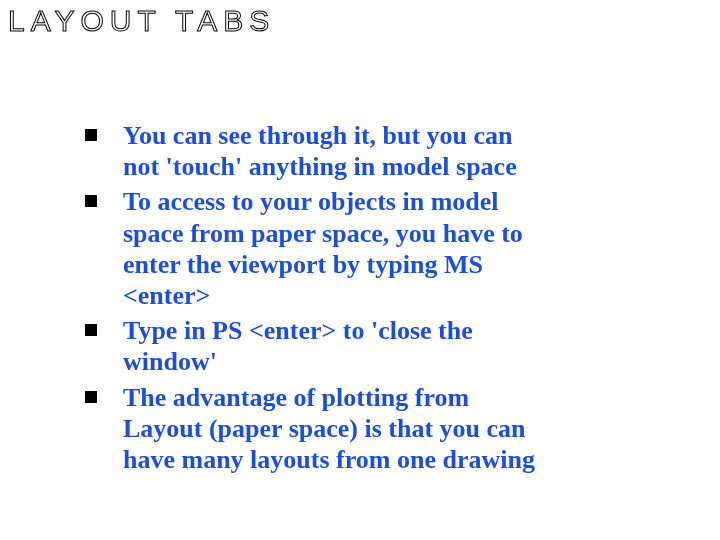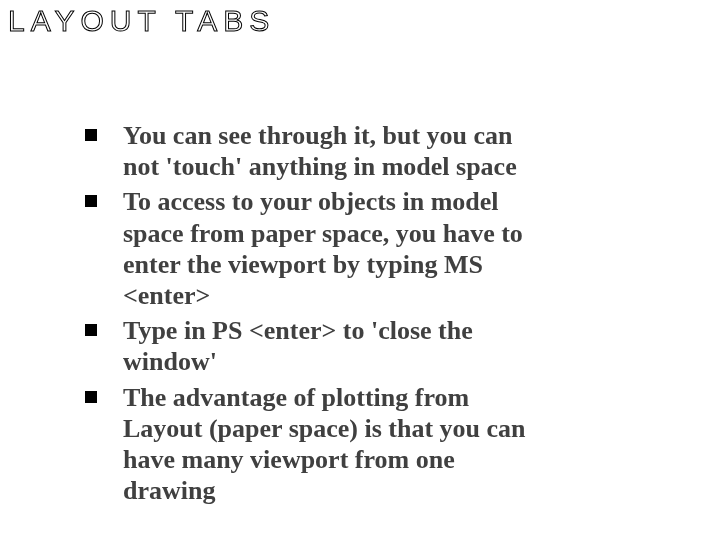--- a/index.html
+++ b/index.html
@@ -38,21 +38,21 @@
   ul.bullets {
     list-style: none;
     margin: 0;
     padding: 0;
   }
   ul.bullets li {
     position: relative;
     font-size: 26px;
     line-height: 1.2;
     font-weight: bold;
-    color: #404040;
+    color: #1d4ed8;
     padding-left: 48px;
     margin: 0 0 4px 0;
   }
   ul.bullets li::before {
     content: "";
     position: absolute;
     left: 10px;
     top: 9px;
     width: 12px;
     height: 12px;
@@ -62,16 +62,16 @@
 </head>
 <body>
 
 <div class="slide">
   <div class="title">LAYOUT TABS</div>
   <div class="content">
     <ul class="bullets">
       <li>You can see through it, but you can not 'touch' anything in model space</li>
       <li>To access to your objects in model space  from paper space, you have to enter the  viewport by typing MS &lt;enter&gt;</li>
       <li>Type in PS &lt;enter&gt; to 'close the window'</li>
-      <li>The advantage of plotting from Layout (paper space) is that you can have many viewport from one drawing</li>
+      <li>The advantage of plotting from Layout (paper space) is that you can have many layouts from one drawing</li>
     </ul>
   </div>
 </div>
 
 </body></html>

